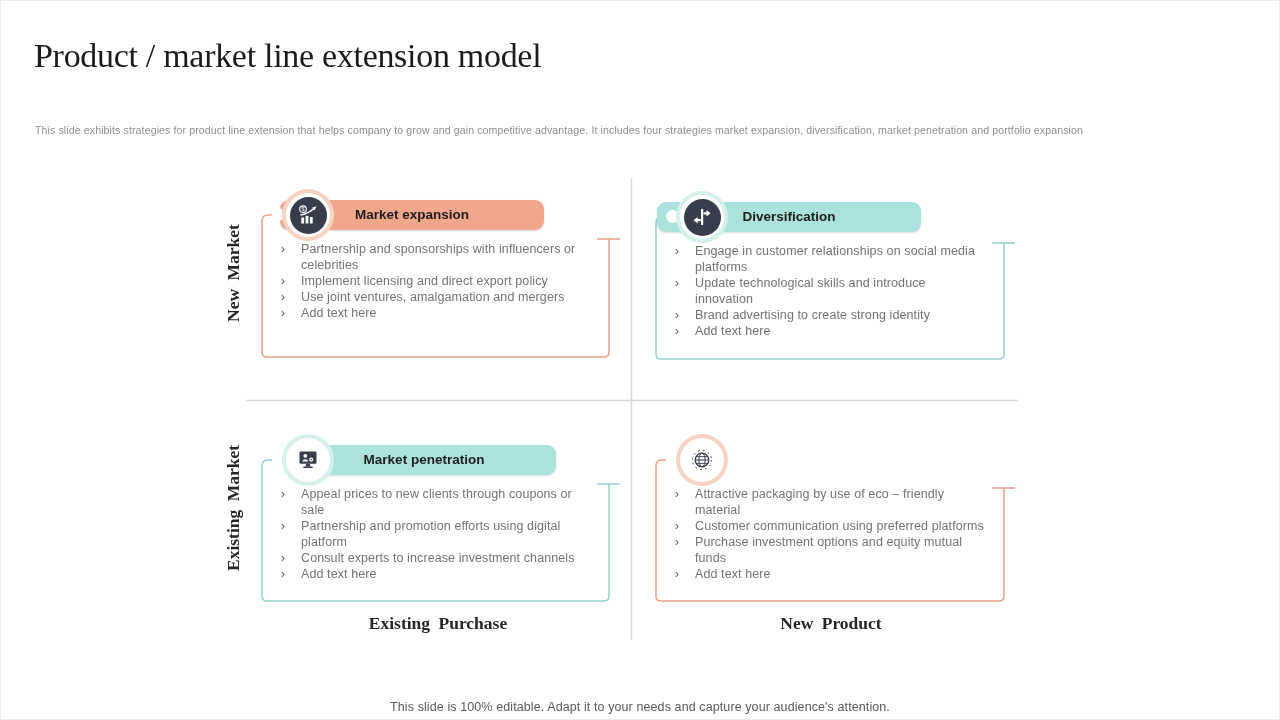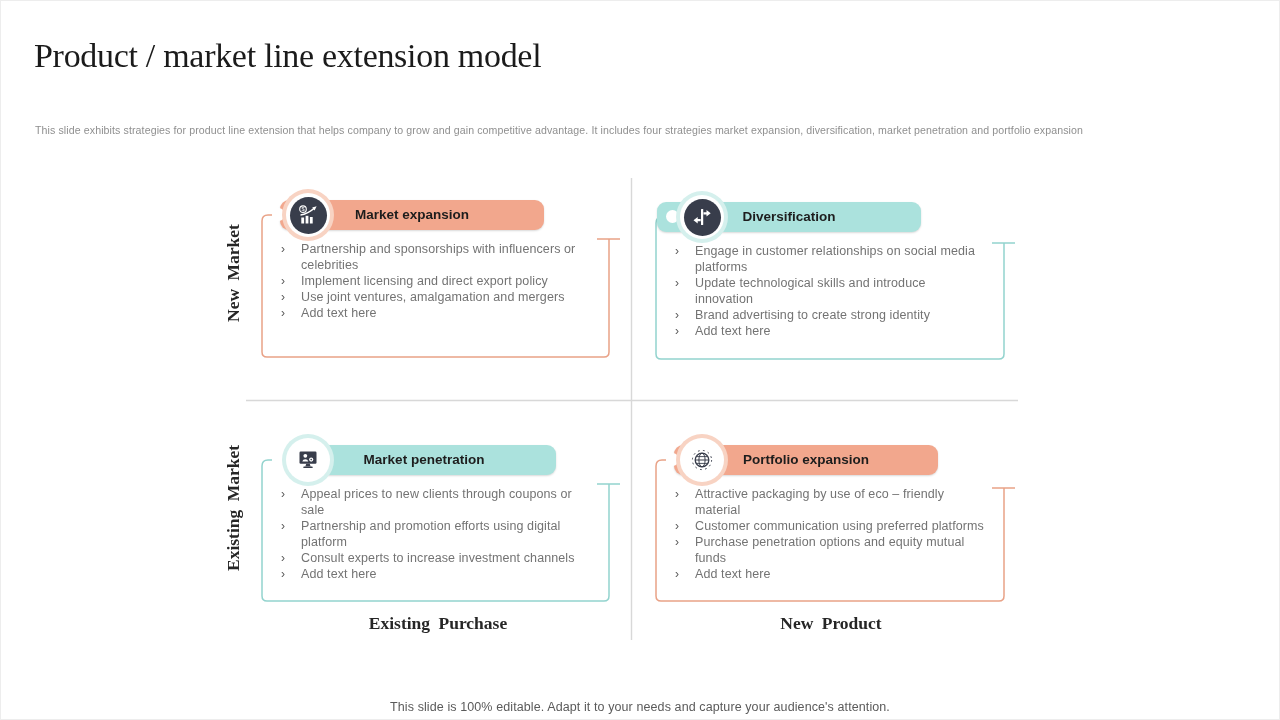--- a/index.html
+++ b/index.html
@@ -193,23 +193,20 @@
     <li>
         <span class="marker">›</span>
         <span class="btxt">Consult experts to increase investment channels</span>
       </li>
     <li>
         <span class="marker">›</span>
         <span class="btxt">Add text here</span>
       </li>
   </ul>
 
-  <div class="pill salmon" style="left:657px;top:445px;">
-    <span>Portfolio expansion</span>
-  </div>
   <div class="dot" style="left:666px;top:453px;"></div>
   <div class="badge salmon" style="left:676px;top:434px;">
     <div class="halo"></div>
     <div class="ring">
       <div class="disc light">
         <svg width="26" height="26" viewBox="0 0 26 26">
           <circle cx="13" cy="13" r="6.8" stroke="#383D4B" stroke-width="1.3" fill="none"></circle>
           <ellipse cx="13" cy="13" rx="3.1" ry="6.8" stroke="#383D4B" stroke-width="1" fill="none"></ellipse>
           <line x1="6.2" y1="13" x2="19.8" y2="13" stroke="#383D4B" stroke-width="1"></line>
           <line x1="7.3" y1="9.6" x2="18.7" y2="9.6" stroke="#383D4B" stroke-width="0.9"></line>
@@ -223,21 +220,21 @@
     <li>
         <span class="marker">›</span>
         <span class="btxt">Attractive packaging by use of eco – friendly material</span>
       </li>
     <li>
         <span class="marker">›</span>
         <span class="btxt">Customer communication using preferred platforms</span>
       </li>
     <li>
         <span class="marker">›</span>
-        <span class="btxt">Purchase penetration options and equity mutual funds</span>
+        <span class="btxt">Purchase investment options and equity mutual funds</span>
       </li>
     <li>
         <span class="marker">›</span>
         <span class="btxt">Add text here</span>
       </li>
   </ul>
 
   <div class="footer">This slide is 100% editable. Adapt it to your needs and capture your audience's attention.</div>
 
 </div>

